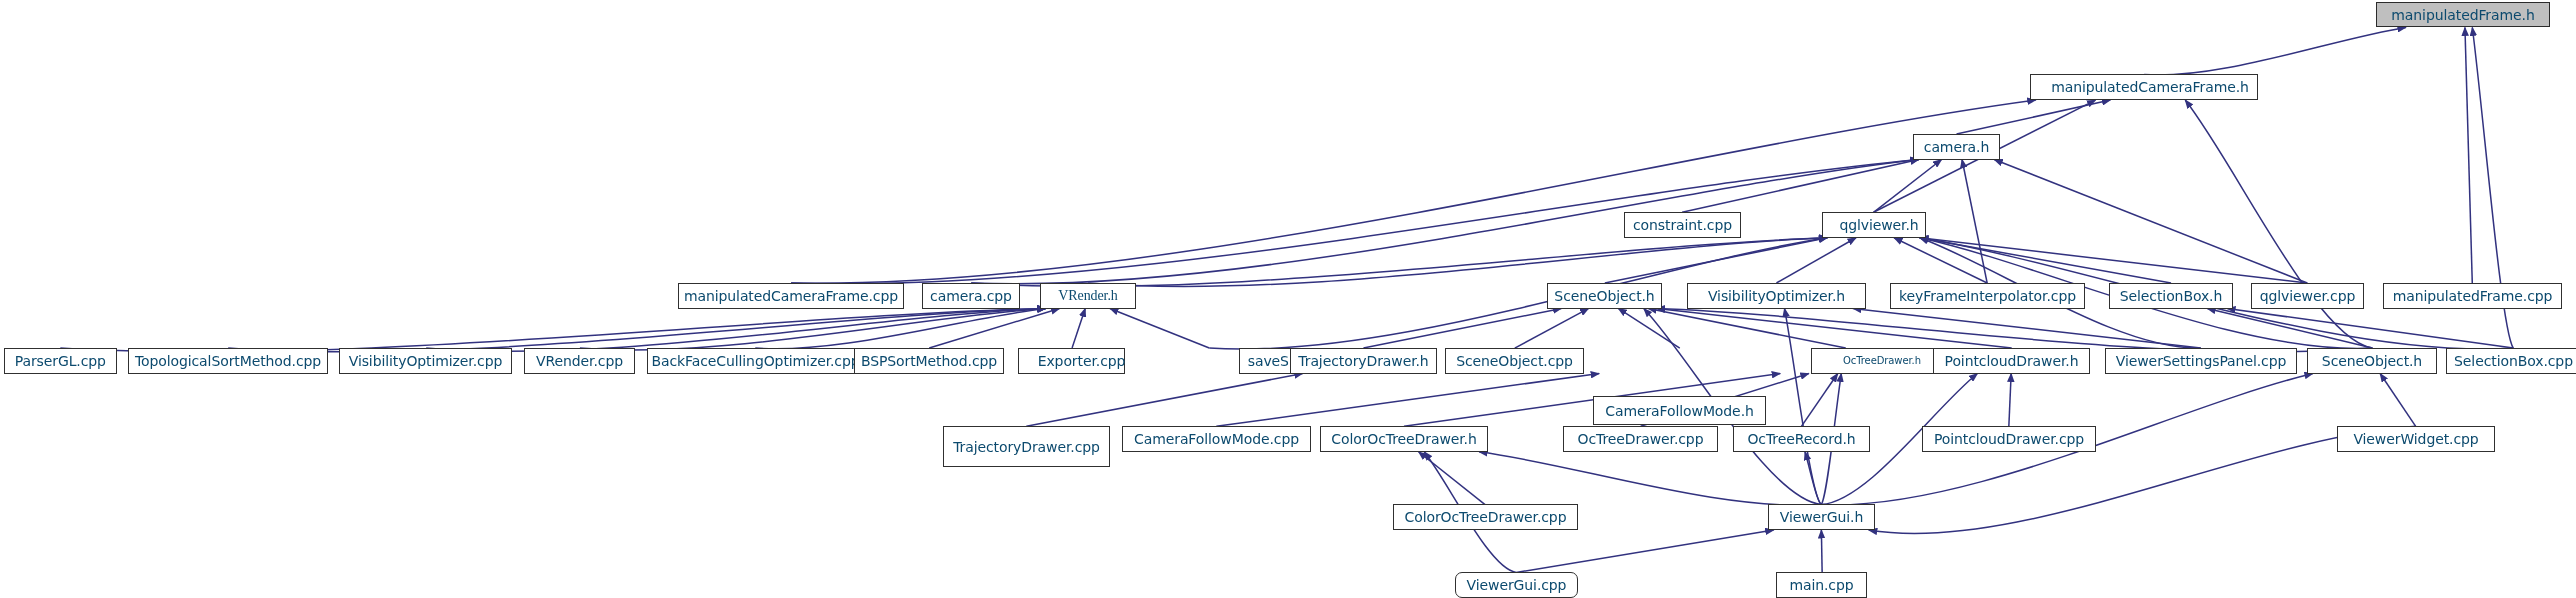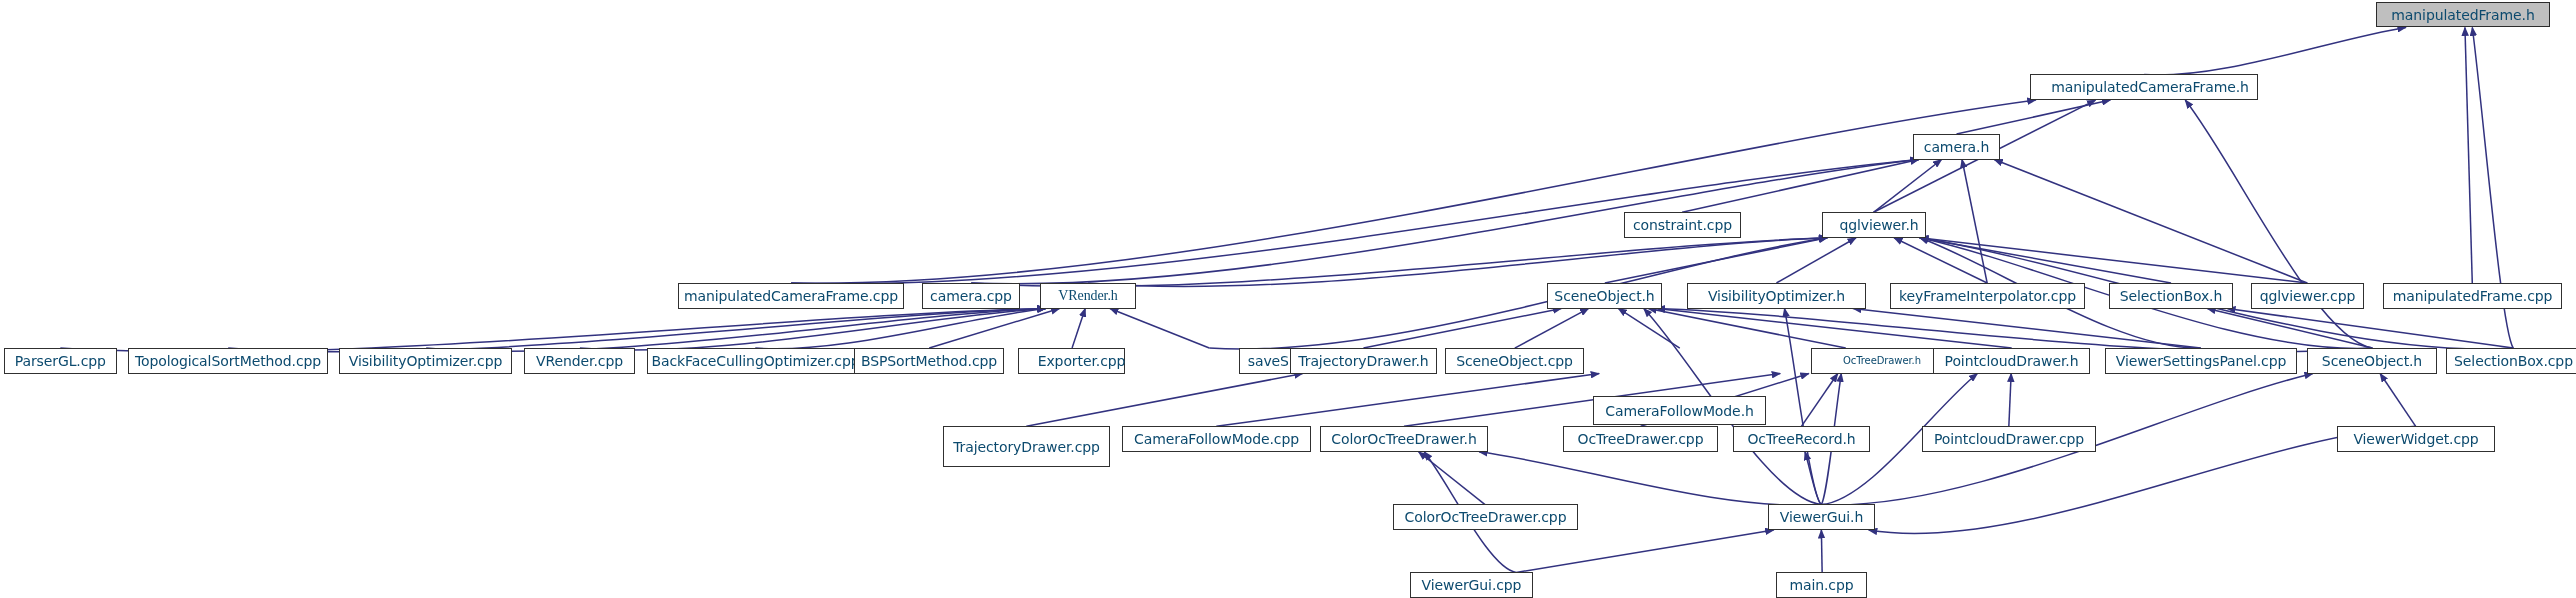--- a/index.html
+++ b/index.html
@@ -228,21 +228,21 @@
       </div>
       <div class="gnode" style="left: 2337px; top: 426px; width: 158px; height: 25.5px; font-size: 14px;">
         <span class="lbl">ViewerWidget.cpp</span>
       </div>
       <div class="gnode" style="left: 1393px; top: 504px; width: 185px; height: 25.5px; font-size: 14px;">
         <span class="lbl">ColorOcTreeDrawer.cpp</span>
       </div>
       <div class="gnode" style="left: 1768px; top: 504px; width: 107px; height: 25.5px; font-size: 14px;">
         <span class="lbl">ViewerGui.h</span>
       </div>
-      <div class="gnode" style="left: 1410px; top: 572px; width: 123px; height: 25.5px; font-size: 14px;">
+      <div class="gnode" style="left: 1455px; top: 572px; width: 123px; height: 25.5px; font-size: 14px; border-radius: 7px;">
         <span class="lbl">ViewerGui.cpp</span>
       </div>
       <div class="gnode" style="left: 1776px; top: 572px; width: 91px; height: 25.5px; font-size: 14px;">
         <span class="lbl">main.cpp</span>
       </div>
     </div>
 </div>
 
 
 </body></html>

